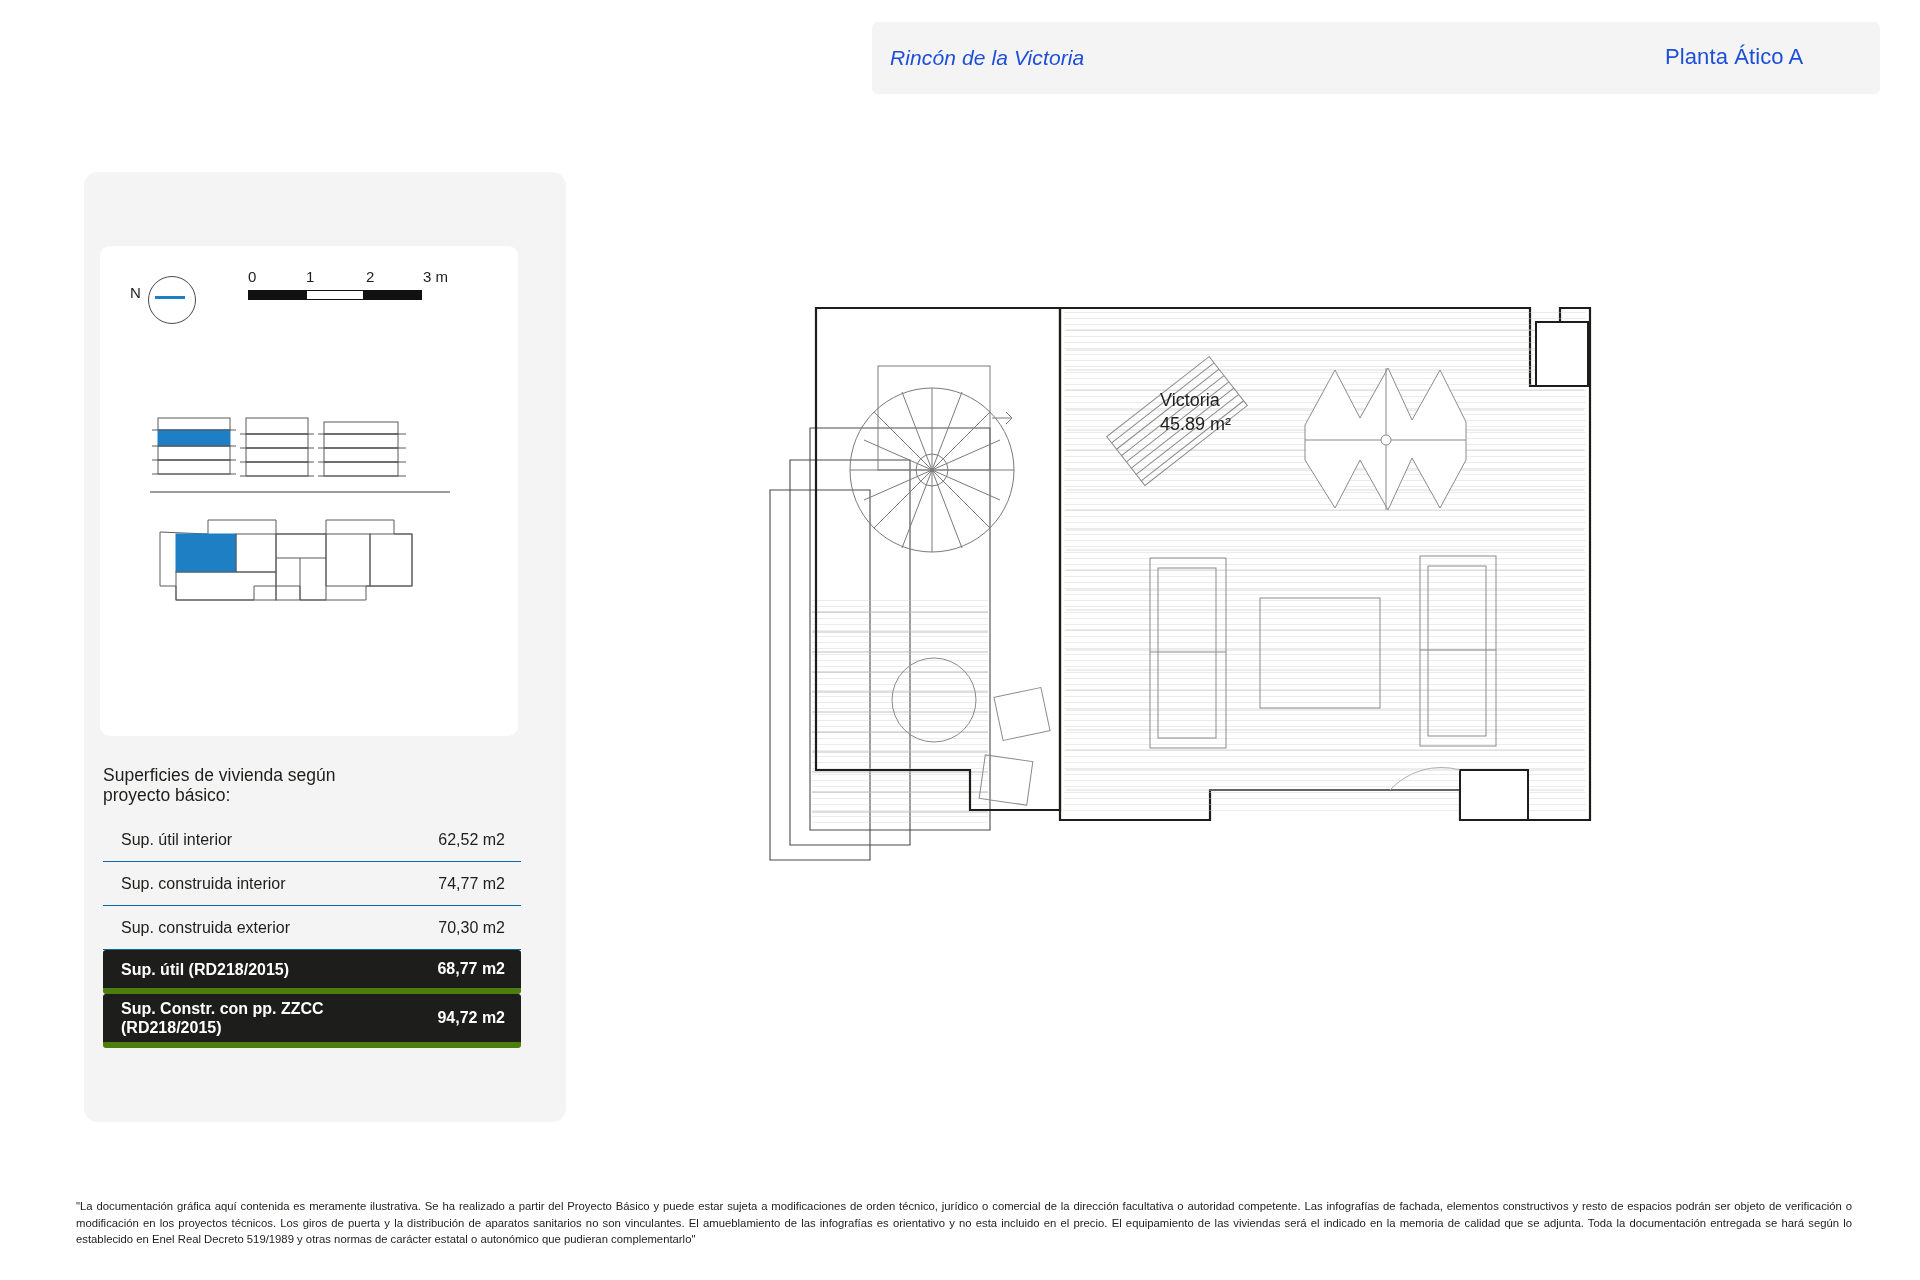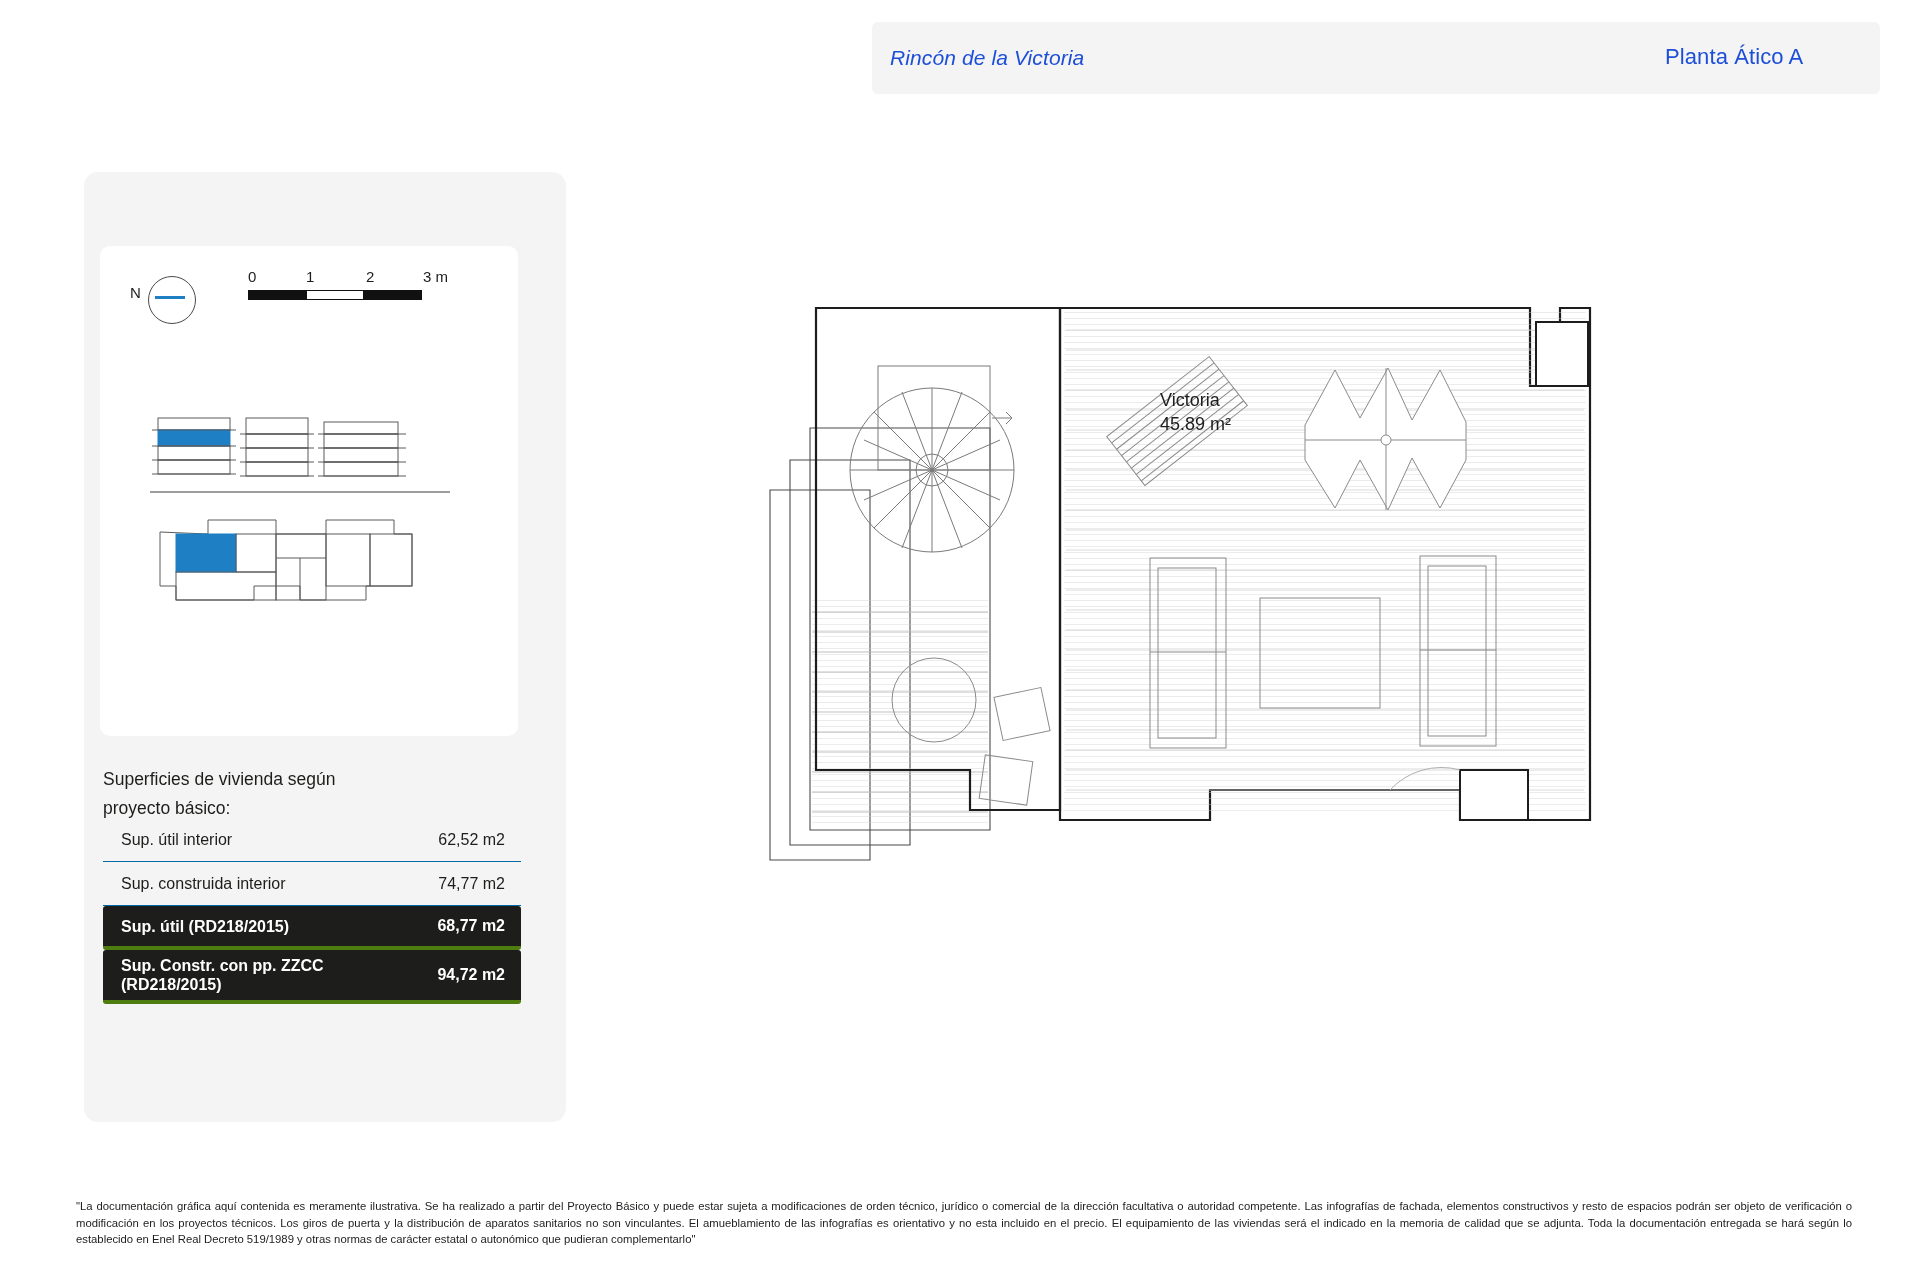--- a/index.html
+++ b/index.html
@@ -119,21 +119,21 @@
   
   .keyplan-svg { position: absolute; left: 150px; top: 410px; }
 
   
   .surfaces-title {
     position: absolute;
     left: 103px;
     top: 765px;
     width: 300px;
     font-size: 17.5px;
-    line-height: 29px;
+    line-height: 20px;
     color: #1d1d1b;
   }
   .table {
     position: absolute;
     left: 103px;
     top: 818px;
     width: 418px;
   }
   .row {
     position: relative;
@@ -145,21 +145,21 @@
     box-sizing: border-box;
     font-size: 16px;
     color: #1d1d1b;
     border-bottom: 1px solid #0369a1;
   }
   .row .label { white-space: pre-line; line-height: 19px; }
   .row .value { font-weight: 400; }
   .row.dark {
     background: #1d1d1b;
     color: #ffffff;
-    border-bottom: 4px solid #4d7c0f;
+    border-bottom: 6px solid #4d7c0f;
     border-radius: 3px;
     font-weight: 700;
   }
   .row.dark.tall { height: 54px; }
   .row.dark .value { font-weight: 700; }
 
   
   .plan {
     position: absolute;
     left: 760px;
@@ -261,20 +261,24 @@
 <div class="surfaces-title">Superficies de vivienda según
 proyecto básico:</div>
 <div class="table">
   <div class="row">
     <span class="label">Sup. útil interior</span>
     <span class="value">62,52 m2</span>
   </div>
   <div class="row">
     <span class="label">Sup. construida interior</span>
     <span class="value">74,77 m2</span>
+  </div>
+  <div class="row">
+    <span class="label">Sup. construida exterior</span>
+    <span class="value">70,30 m2</span>
   </div>
   <div class="row dark">
     <span class="label">Sup. útil (RD218/2015)</span>
     <span class="value">68,77 m2</span>
   </div>
   <div class="row dark tall">
     <span class="label">Sup. Constr. con pp. ZZCC
 (RD218/2015)</span>
     <span class="value">94,72 m2</span>
   </div>

